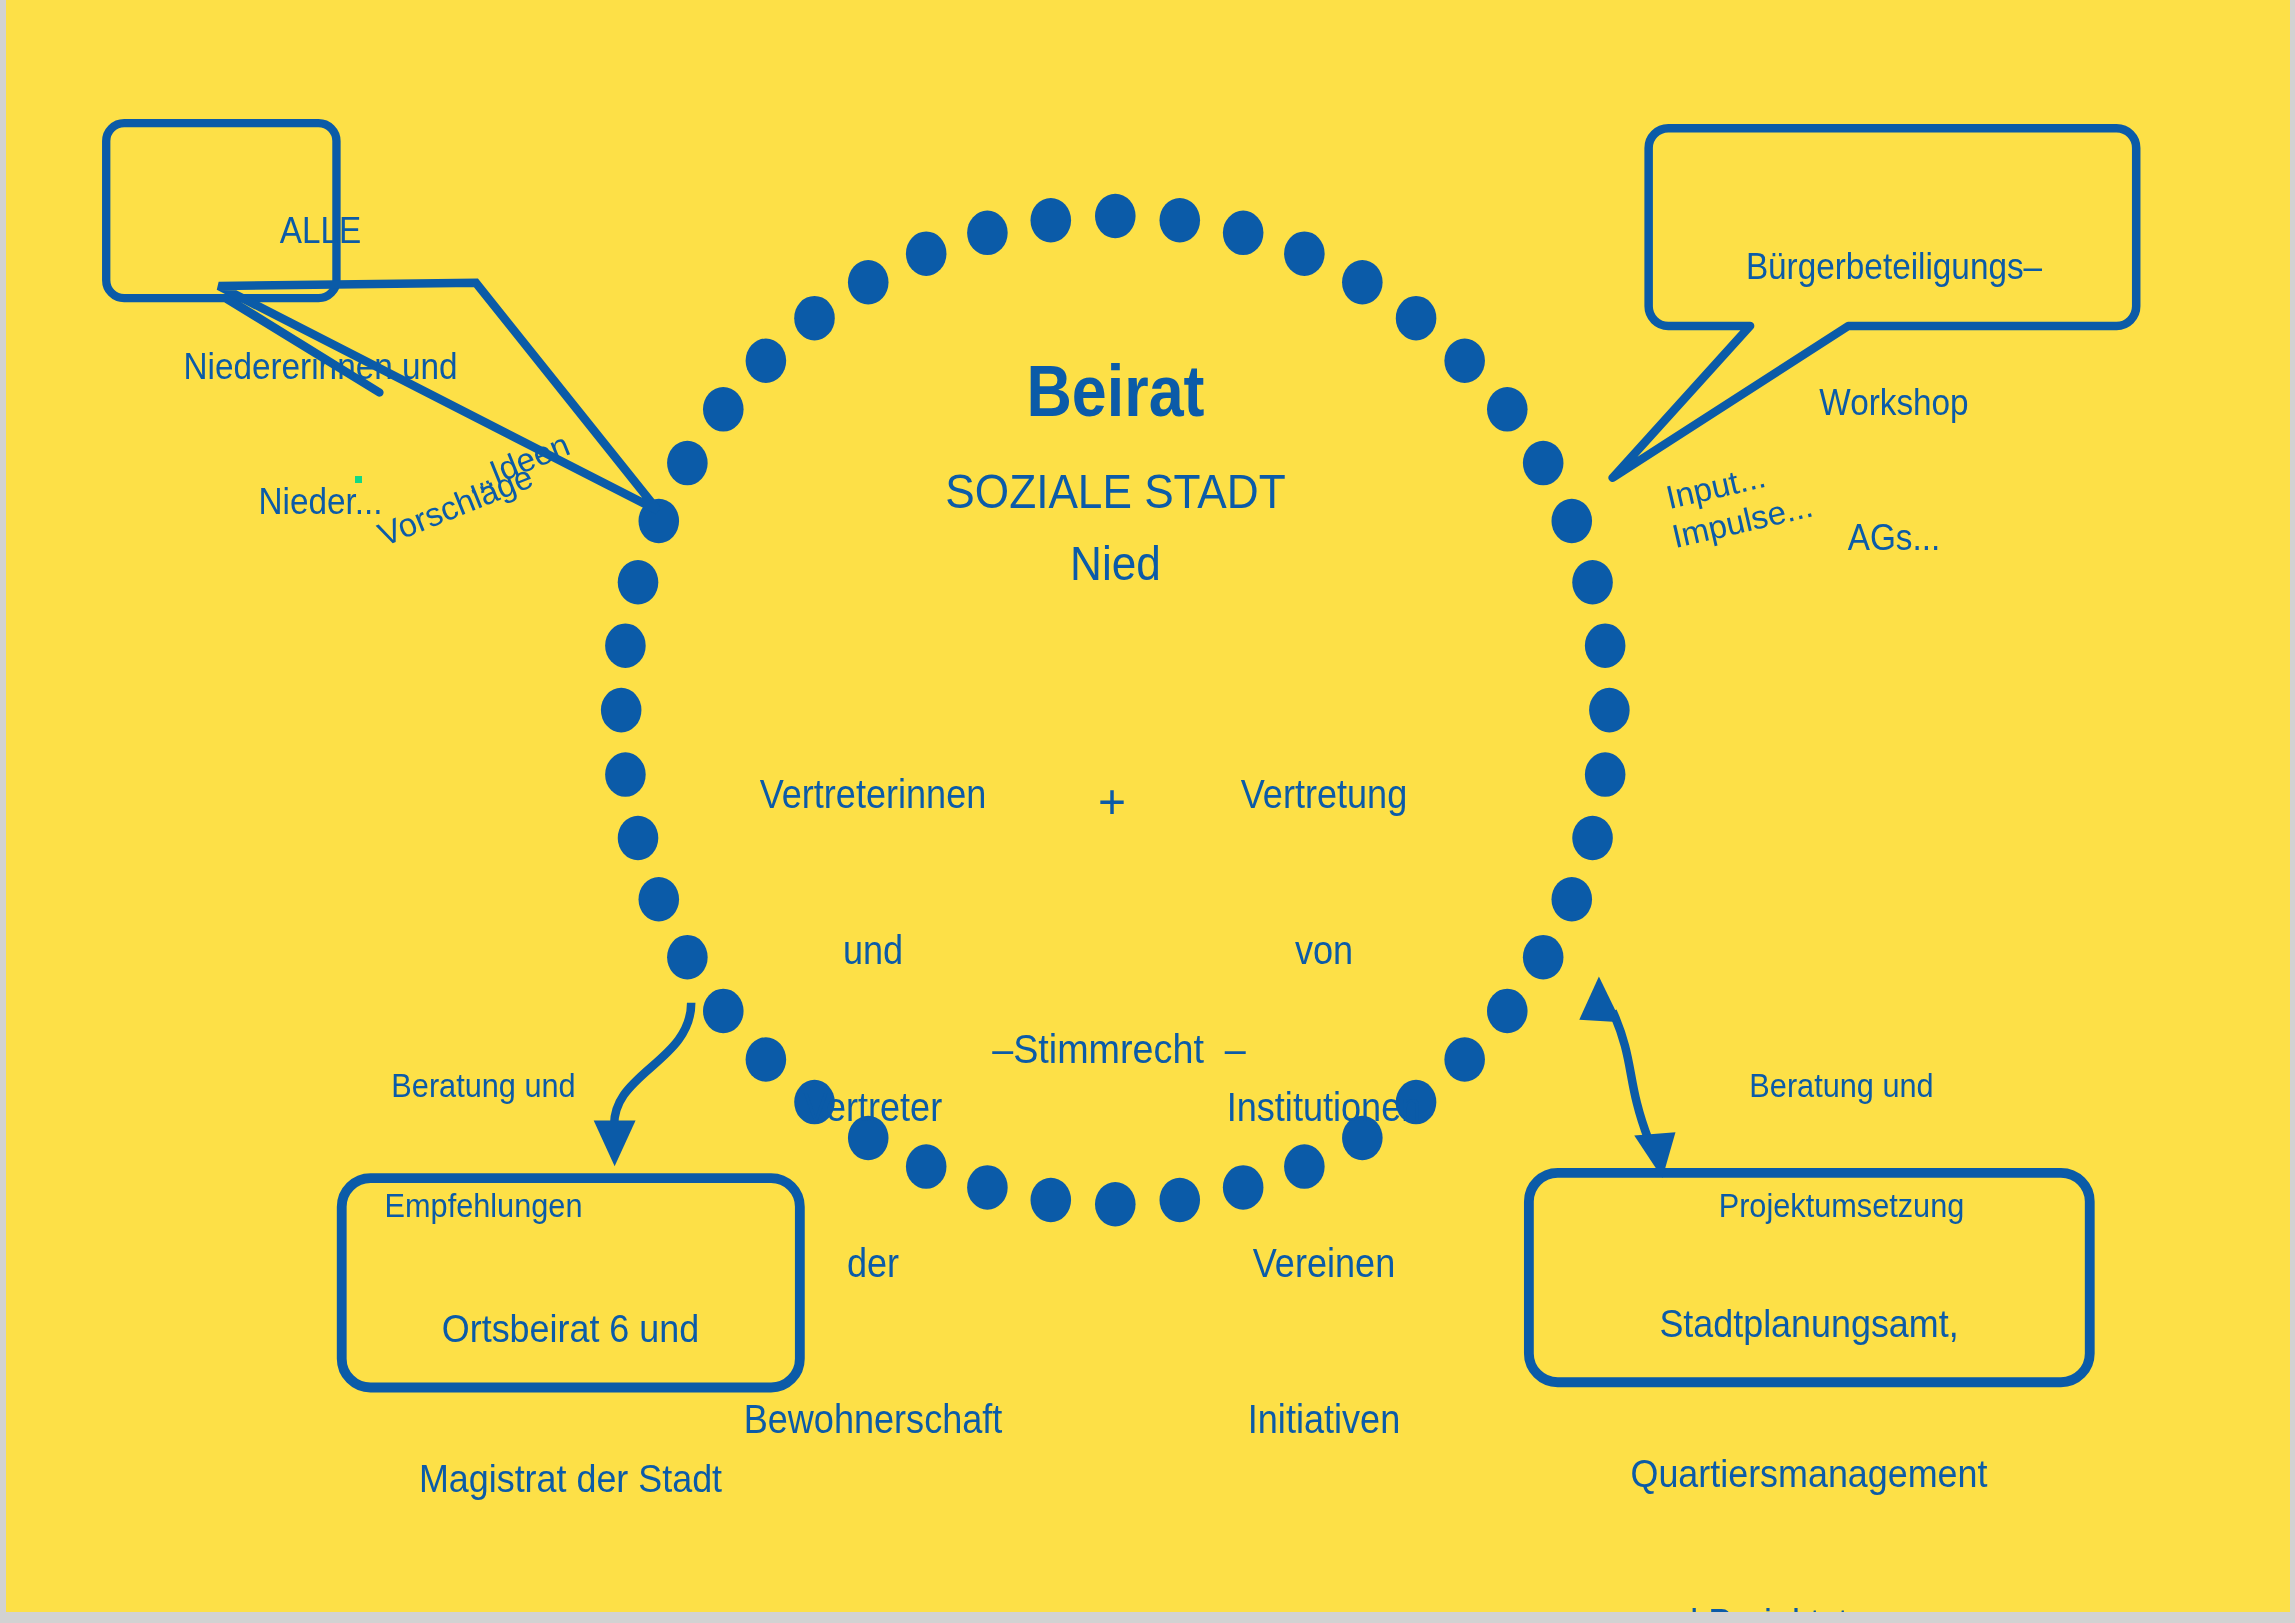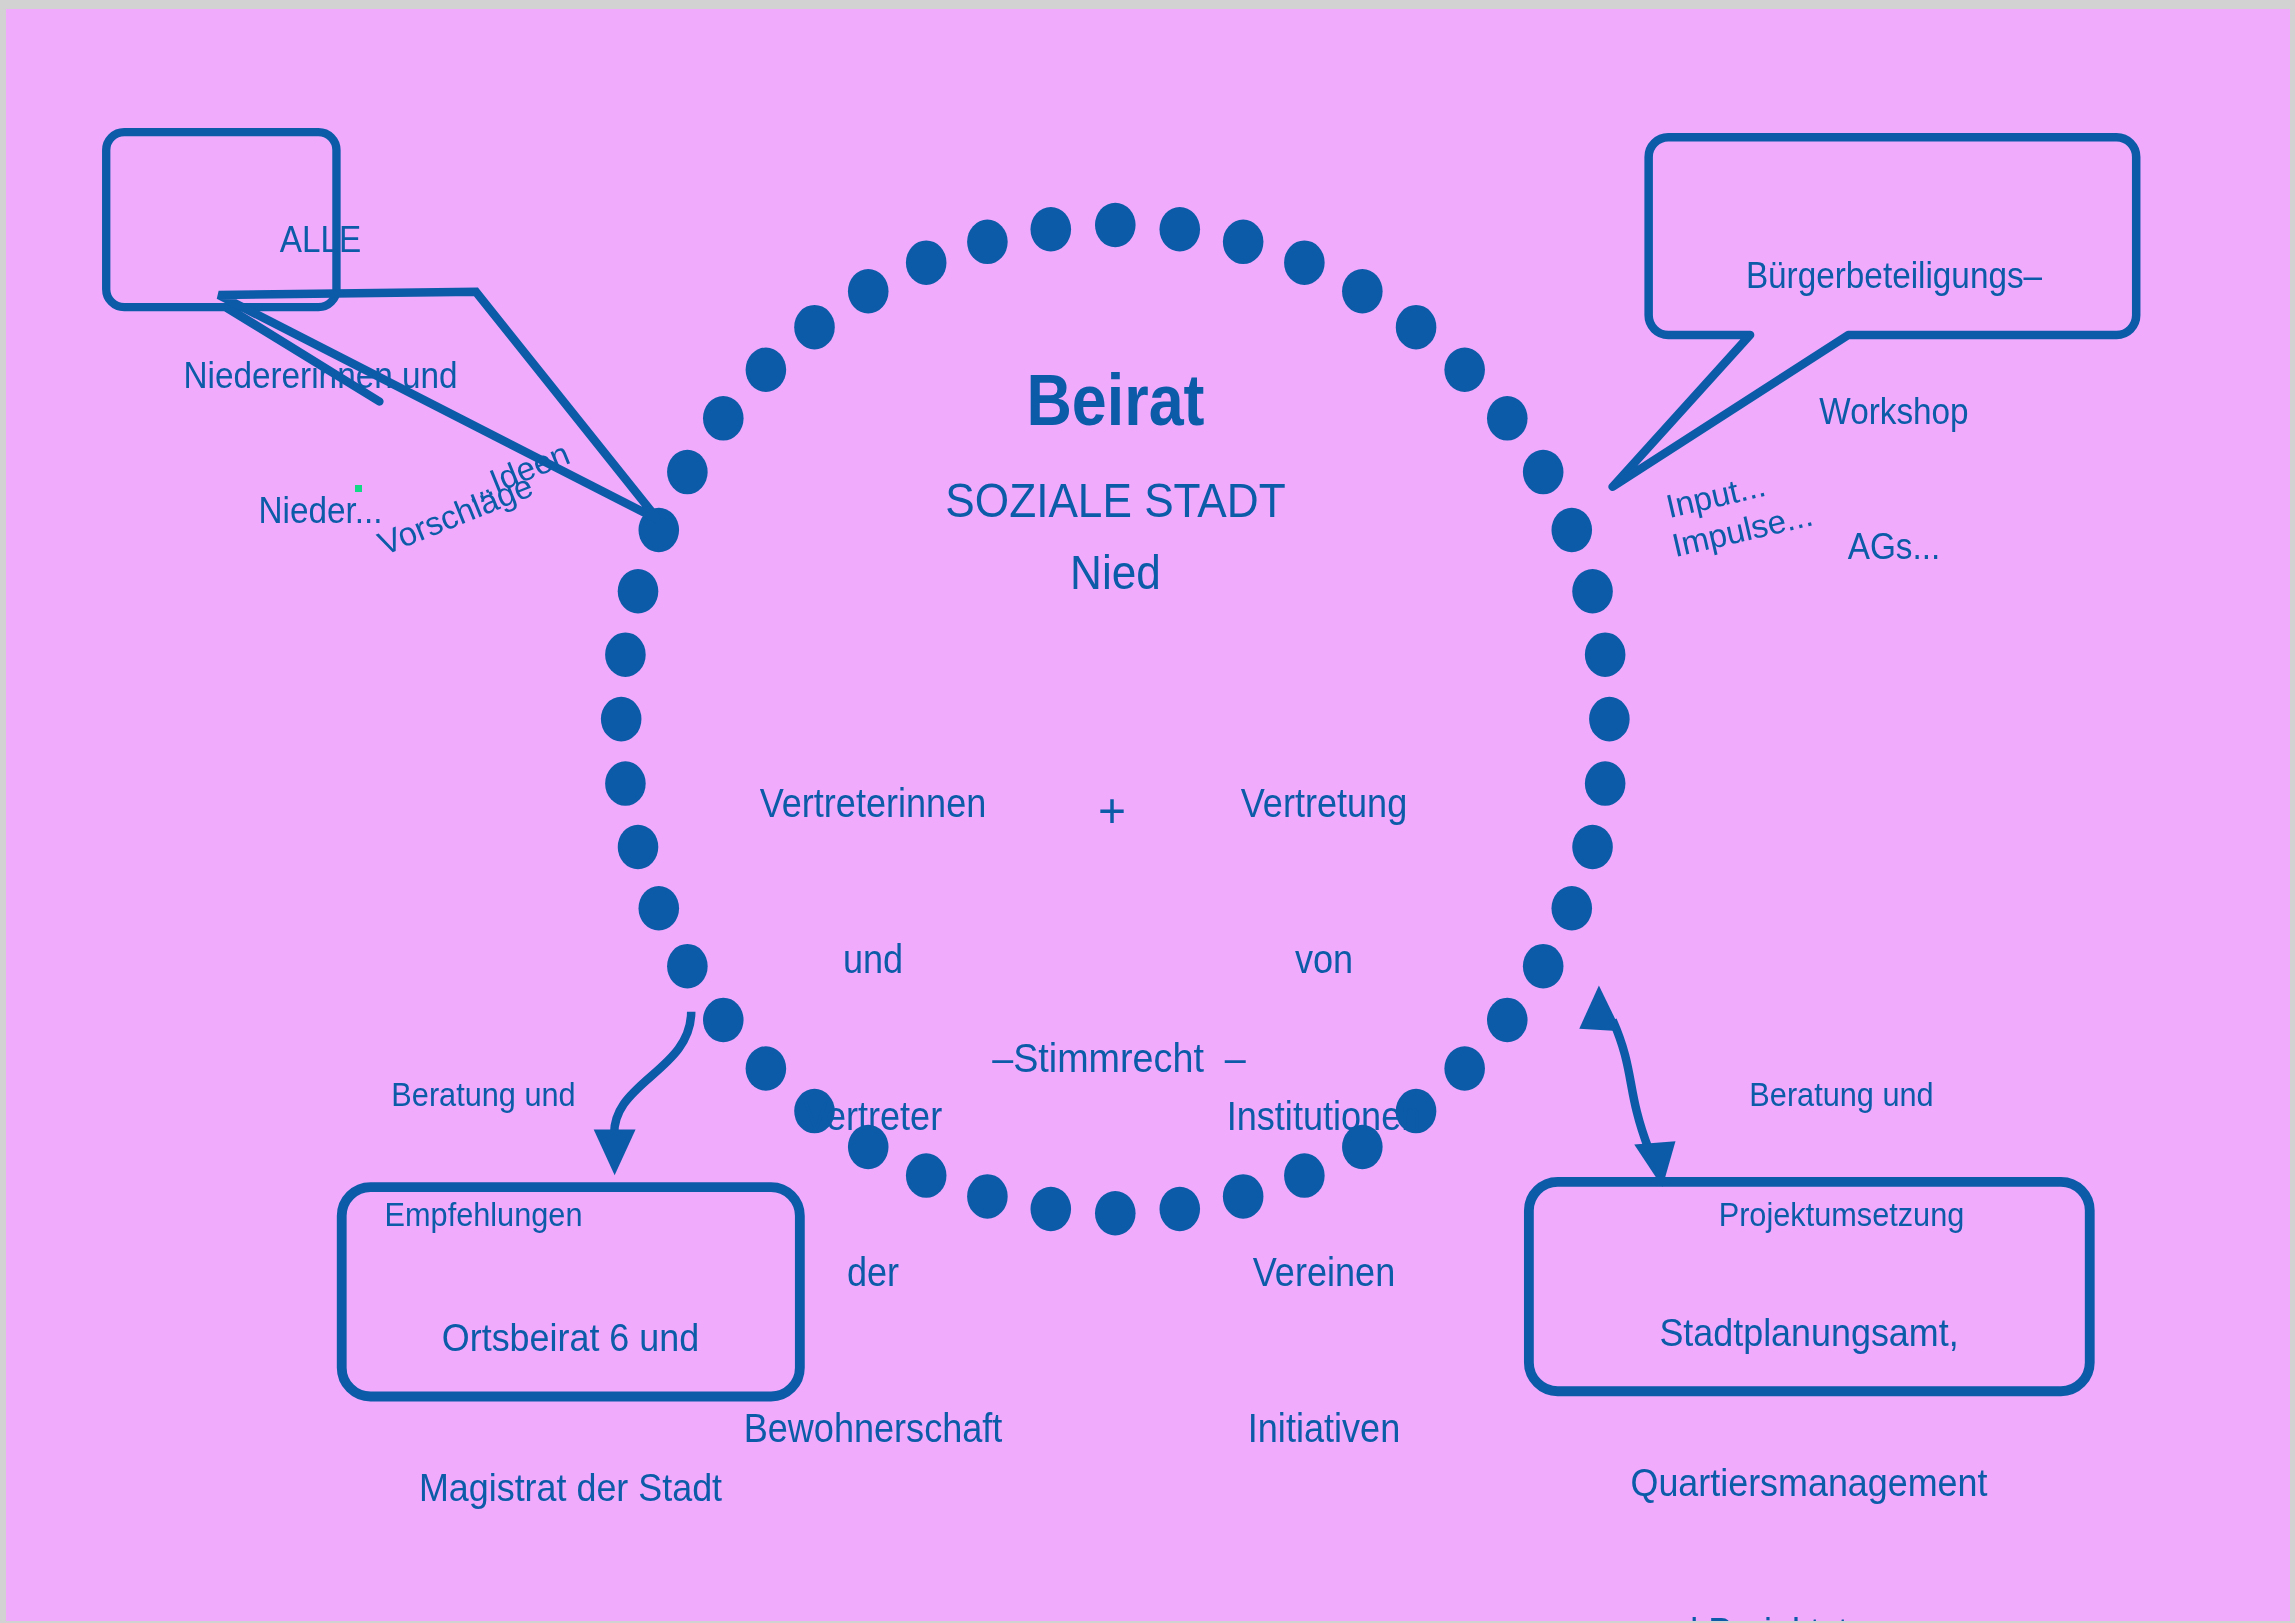--- a/index.html
+++ b/index.html
@@ -16,24 +16,24 @@
   #stage {
     position: absolute;
     left: 0; top: 0;
     width: 2295px;
     height: 1623px;
     background: #d2d2d2;
   }
   #canvas {
     position: absolute;
     left: 5.9px;
-    top: 9px;
+    top: 0;
     width: 2284px;
     height: 1612px;
-    background: #f0abfc;
+    background: #fde047;
     overflow: hidden;
   }
   #vector {
     position: absolute;
     left: 0; top: 0;
     width: 2284px;
     height: 1612px;
   }
 
   

